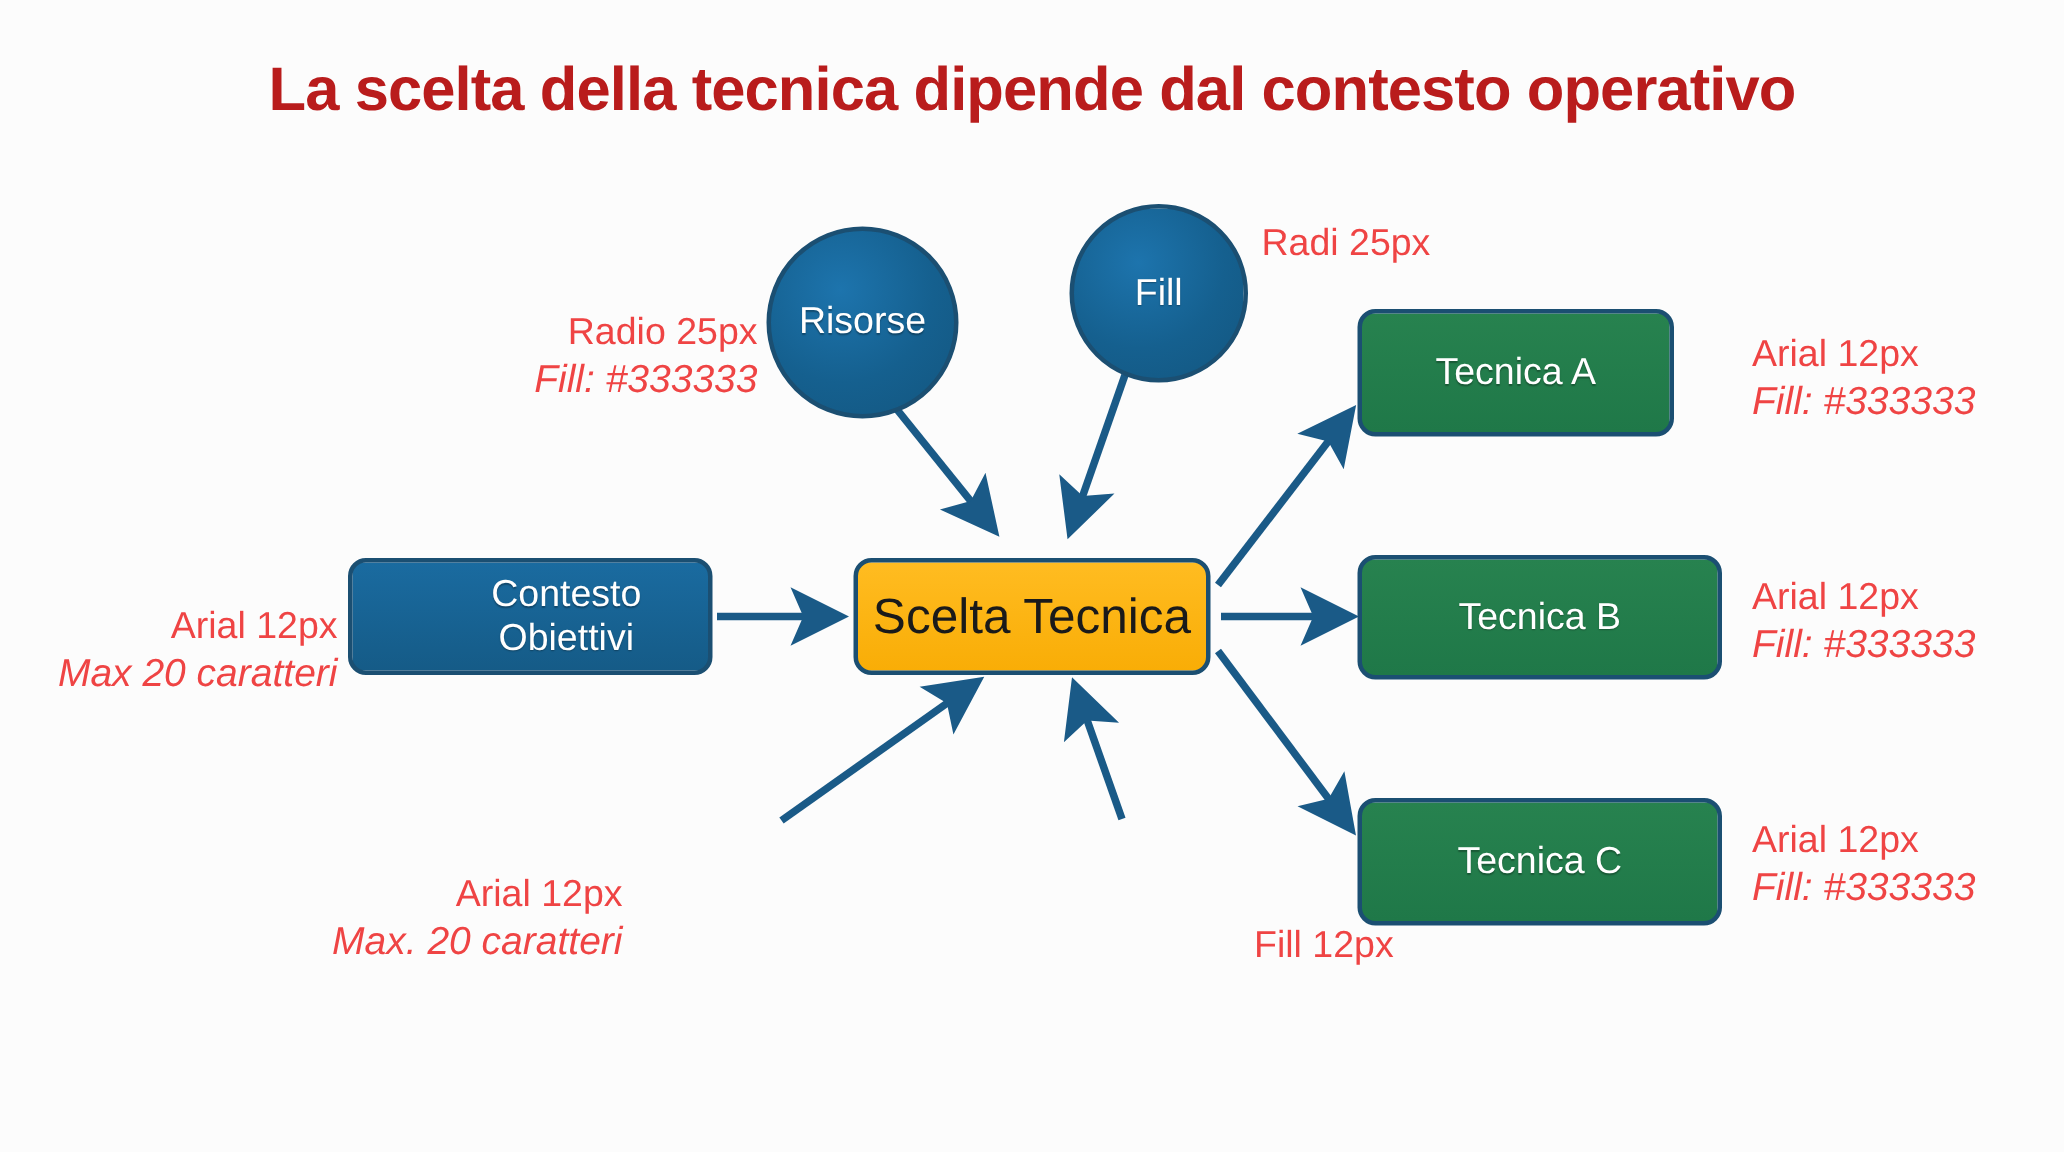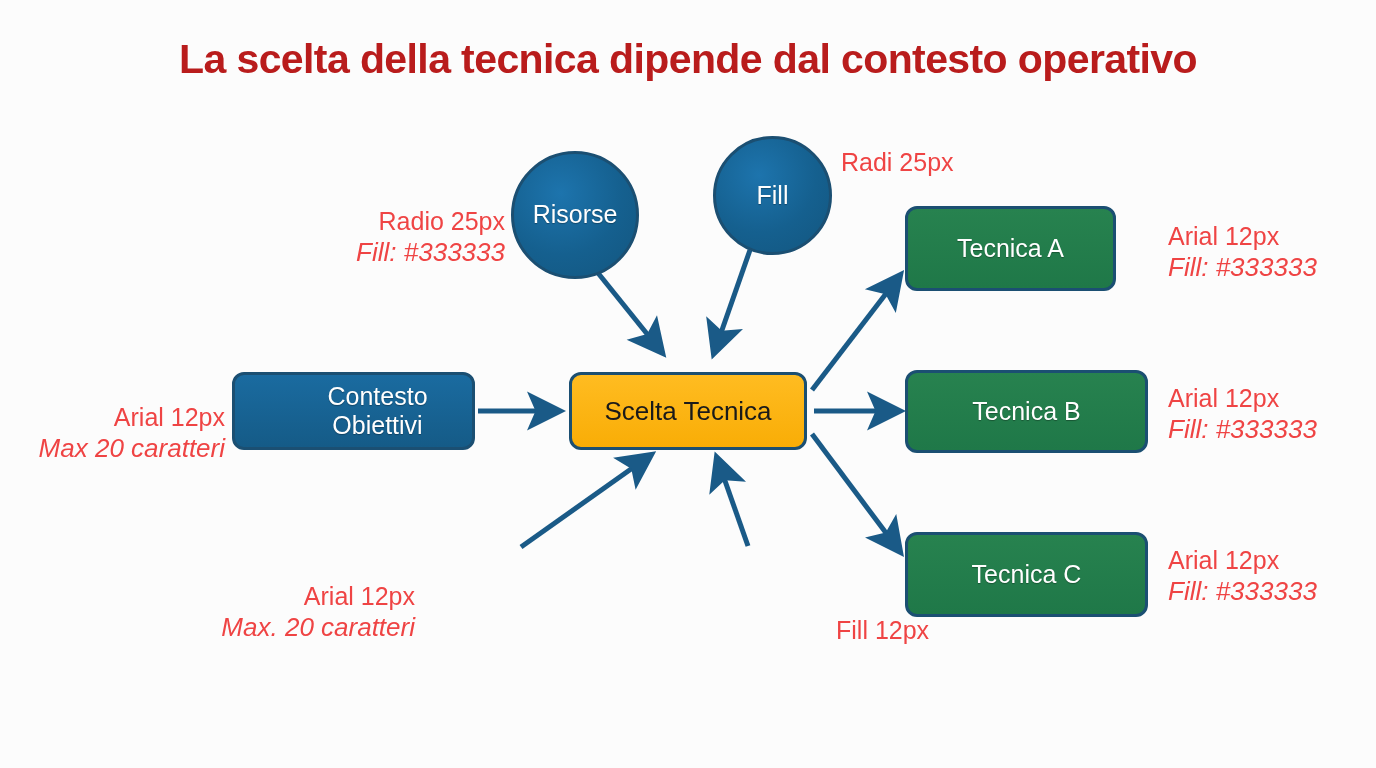--- a/index.html
+++ b/index.html
@@ -114,21 +114,21 @@
       <path d="M598,273 L660,350"></path>
       <path d="M750,250 L715,350"></path>
       <path d="M521,547 L648,457"></path>
       <path d="M748,546 L718,461"></path>
       <path d="M812,390 L898,278"></path>
       <path d="M814,411 L896,411"></path>
       <path d="M812,434 L898,549"></path>
     </g>
   </svg>
 
-  <div class="node node-rect node-amber" style="left:569px; top:372px; width:238px; height:78px; font-size:26px;">
+  <div class="node node-rect node-amber" style="left:569px; top:372px; width:238px; height:78px; font-size:33px;">
     <span>Scelta Tecnica</span>
   </div>
 
   <div class="node node-rect node-blue" style="left:232px; top:372px; width:243px; height:78px;">
     <span>
       <span>Contesto</span><br>
       <span>Obiettivi</span>
     </span>
   </div>
 

